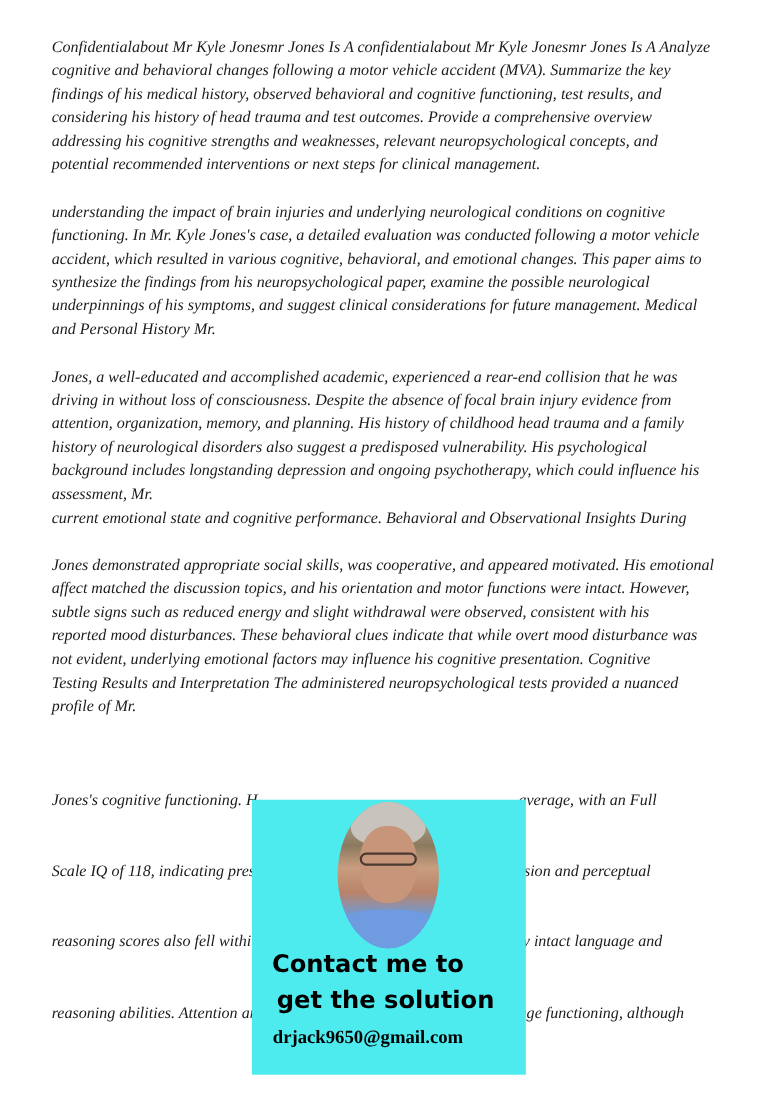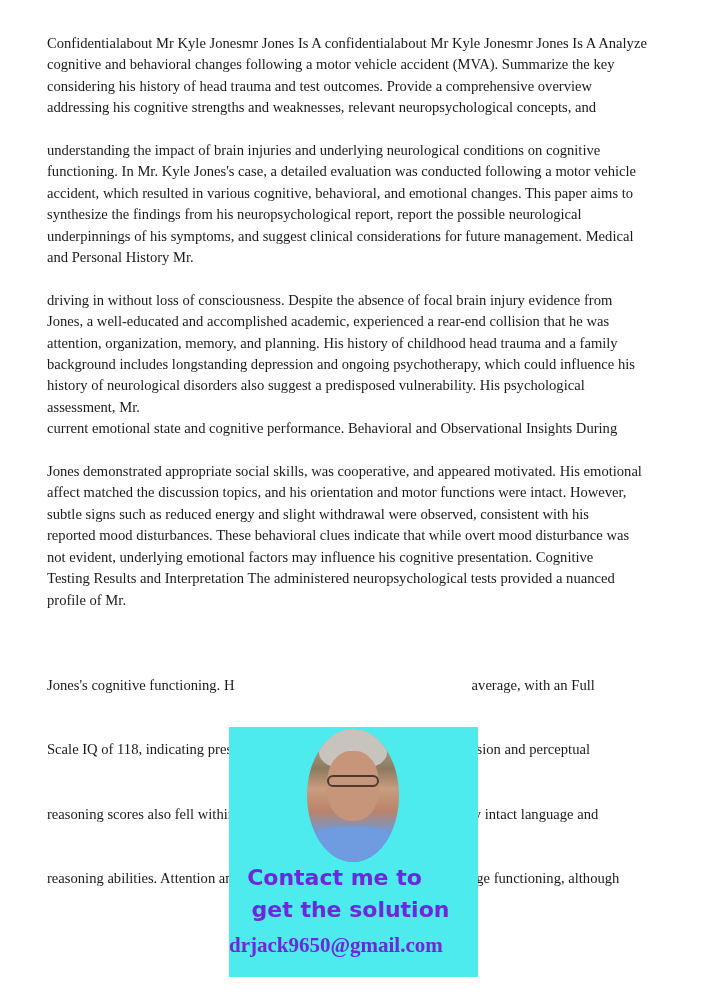--- a/index.html
+++ b/index.html
@@ -2,65 +2,67 @@
 <html><head>
 <meta charset="utf-8">
 <style>
   html, body { margin: 0; padding: 0; background: #ffffff; }
   body { width: 708px; height: 1000px; position: relative; overflow: hidden; }
   .page {
     position: absolute; left: 47px; top: 33px; width: 600px;
     font-family: "Liberation Serif", serif; font-size: 14.6px; line-height: 21.4px; color: #1a1a1a;
   }
   .para { margin: 0 0 21.4px 0; }
-  .line { display: block; white-space: nowrap; }
+  .line { display: block; white-space: nowrap; font-style: italic; }
   .promo {
     position: absolute; left: 229px; top: 727px; width: 249px; height: 250px;
     background: #4deaee;
   }
   .avatar {
     position: absolute; left: 78px; top: 2px; width: 92px; height: 133px;
     border-radius: 50%; overflow: hidden;
     background: linear-gradient(180deg, #b9b3a8 0%, #8c7a5f 30%, #c99d7f 45%, #b98369 62%, #6e9bd8 78%, #5d8fd3 100%);
   }
   .avatar .hair { position:absolute; left:12px; top:0; width:68px; height:40px; border-radius:50% 50% 40% 40%; background:#c8c4bd; }
   .avatar .face { position:absolute; left:20px; top:22px; width:52px; height:70px; border-radius:45%; background:#c6957a; }
   .avatar .glasses { position:absolute; left:20px; top:46px; width:52px; height:12px; border:2px solid #4a3a30; border-radius:6px; box-sizing:border-box; }
   .avatar .shirt { position:absolute; left:0; top:98px; width:92px; height:40px; background:#6f9be0; border-radius:40% 40% 0 0; }
   .promo-line {
-    position: absolute; left: 0; width: 211px; text-align: center; color: #6d28d9;
+    position: absolute; left: 0; width: 211px; text-align: center; color: #000000;
   }
   .promo-l1 { top: 138px; font-family: "DejaVu Sans", sans-serif; font-weight: bold; font-size: 22px; }
   .promo-l2 { top: 170px; font-family: "DejaVu Sans", sans-serif; font-weight: bold; font-size: 22px; padding-left: 16px; }
-  .promo-email { top: 206px; font-family: "Liberation Serif", serif; font-weight: bold; font-size: 21px; }
+  .promo-email { top: 206px; font-family: "Liberation Serif", serif; font-weight: bold; font-size: 17px; }
 </style>
 </head>
 <body>
 
 <div class="page">
   <p class="para">
     <span class="line">Confidentialabout Mr Kyle Jonesmr Jones Is A confidentialabout Mr Kyle Jonesmr Jones Is A Analyze</span>
     <span class="line">cognitive and behavioral changes following a motor vehicle accident (MVA). Summarize the key</span>
+    <span class="line">findings of his medical history, observed behavioral and cognitive functioning, test results, and</span>
     <span class="line">considering his history of head trauma and test outcomes. Provide a comprehensive overview</span>
     <span class="line">addressing his cognitive strengths and weaknesses, relevant neuropsychological concepts, and</span>
+    <span class="line">potential recommended interventions or next steps for clinical management.</span>
   </p>
   <p class="para">
     <span class="line">understanding the impact of brain injuries and underlying neurological conditions on cognitive</span>
     <span class="line">functioning. In Mr. Kyle Jones's case, a detailed evaluation was conducted following a motor vehicle</span>
     <span class="line">accident, which resulted in various cognitive, behavioral, and emotional changes. This paper aims to</span>
-    <span class="line">synthesize the findings from his neuropsychological report, report the possible neurological</span>
+    <span class="line">synthesize the findings from his neuropsychological paper, examine the possible neurological</span>
     <span class="line">underpinnings of his symptoms, and suggest clinical considerations for future management. Medical</span>
     <span class="line">and Personal History Mr.</span>
   </p>
   <p class="para">
+    <span class="line">Jones, a well-educated and accomplished academic, experienced a rear-end collision that he was</span>
     <span class="line">driving in without loss of consciousness. Despite the absence of focal brain injury evidence from</span>
-    <span class="line">Jones, a well-educated and accomplished academic, experienced a rear-end collision that he was</span>
     <span class="line">attention, organization, memory, and planning. His history of childhood head trauma and a family</span>
+    <span class="line">history of neurological disorders also suggest a predisposed vulnerability. His psychological</span>
     <span class="line">background includes longstanding depression and ongoing psychotherapy, which could influence his</span>
-    <span class="line">history of neurological disorders also suggest a predisposed vulnerability. His psychological</span>
     <span class="line">assessment, Mr.</span>
     <span class="line">current emotional state and cognitive performance. Behavioral and Observational Insights During</span>
   </p>
   <p class="para">
     <span class="line">Jones demonstrated appropriate social skills, was cooperative, and appeared motivated. His emotional</span>
     <span class="line">affect matched the discussion topics, and his orientation and motor functions were intact. However,</span>
     <span class="line">subtle signs such as reduced energy and slight withdrawal were observed, consistent with his</span>
     <span class="line">reported mood disturbances. These behavioral clues indicate that while overt mood disturbance was</span>
     <span class="line">not evident, underlying emotional factors may influence his cognitive presentation. Cognitive</span>
     <span class="line">Testing Results and Interpretation The administered neuropsychological tests provided a nuanced</span>

